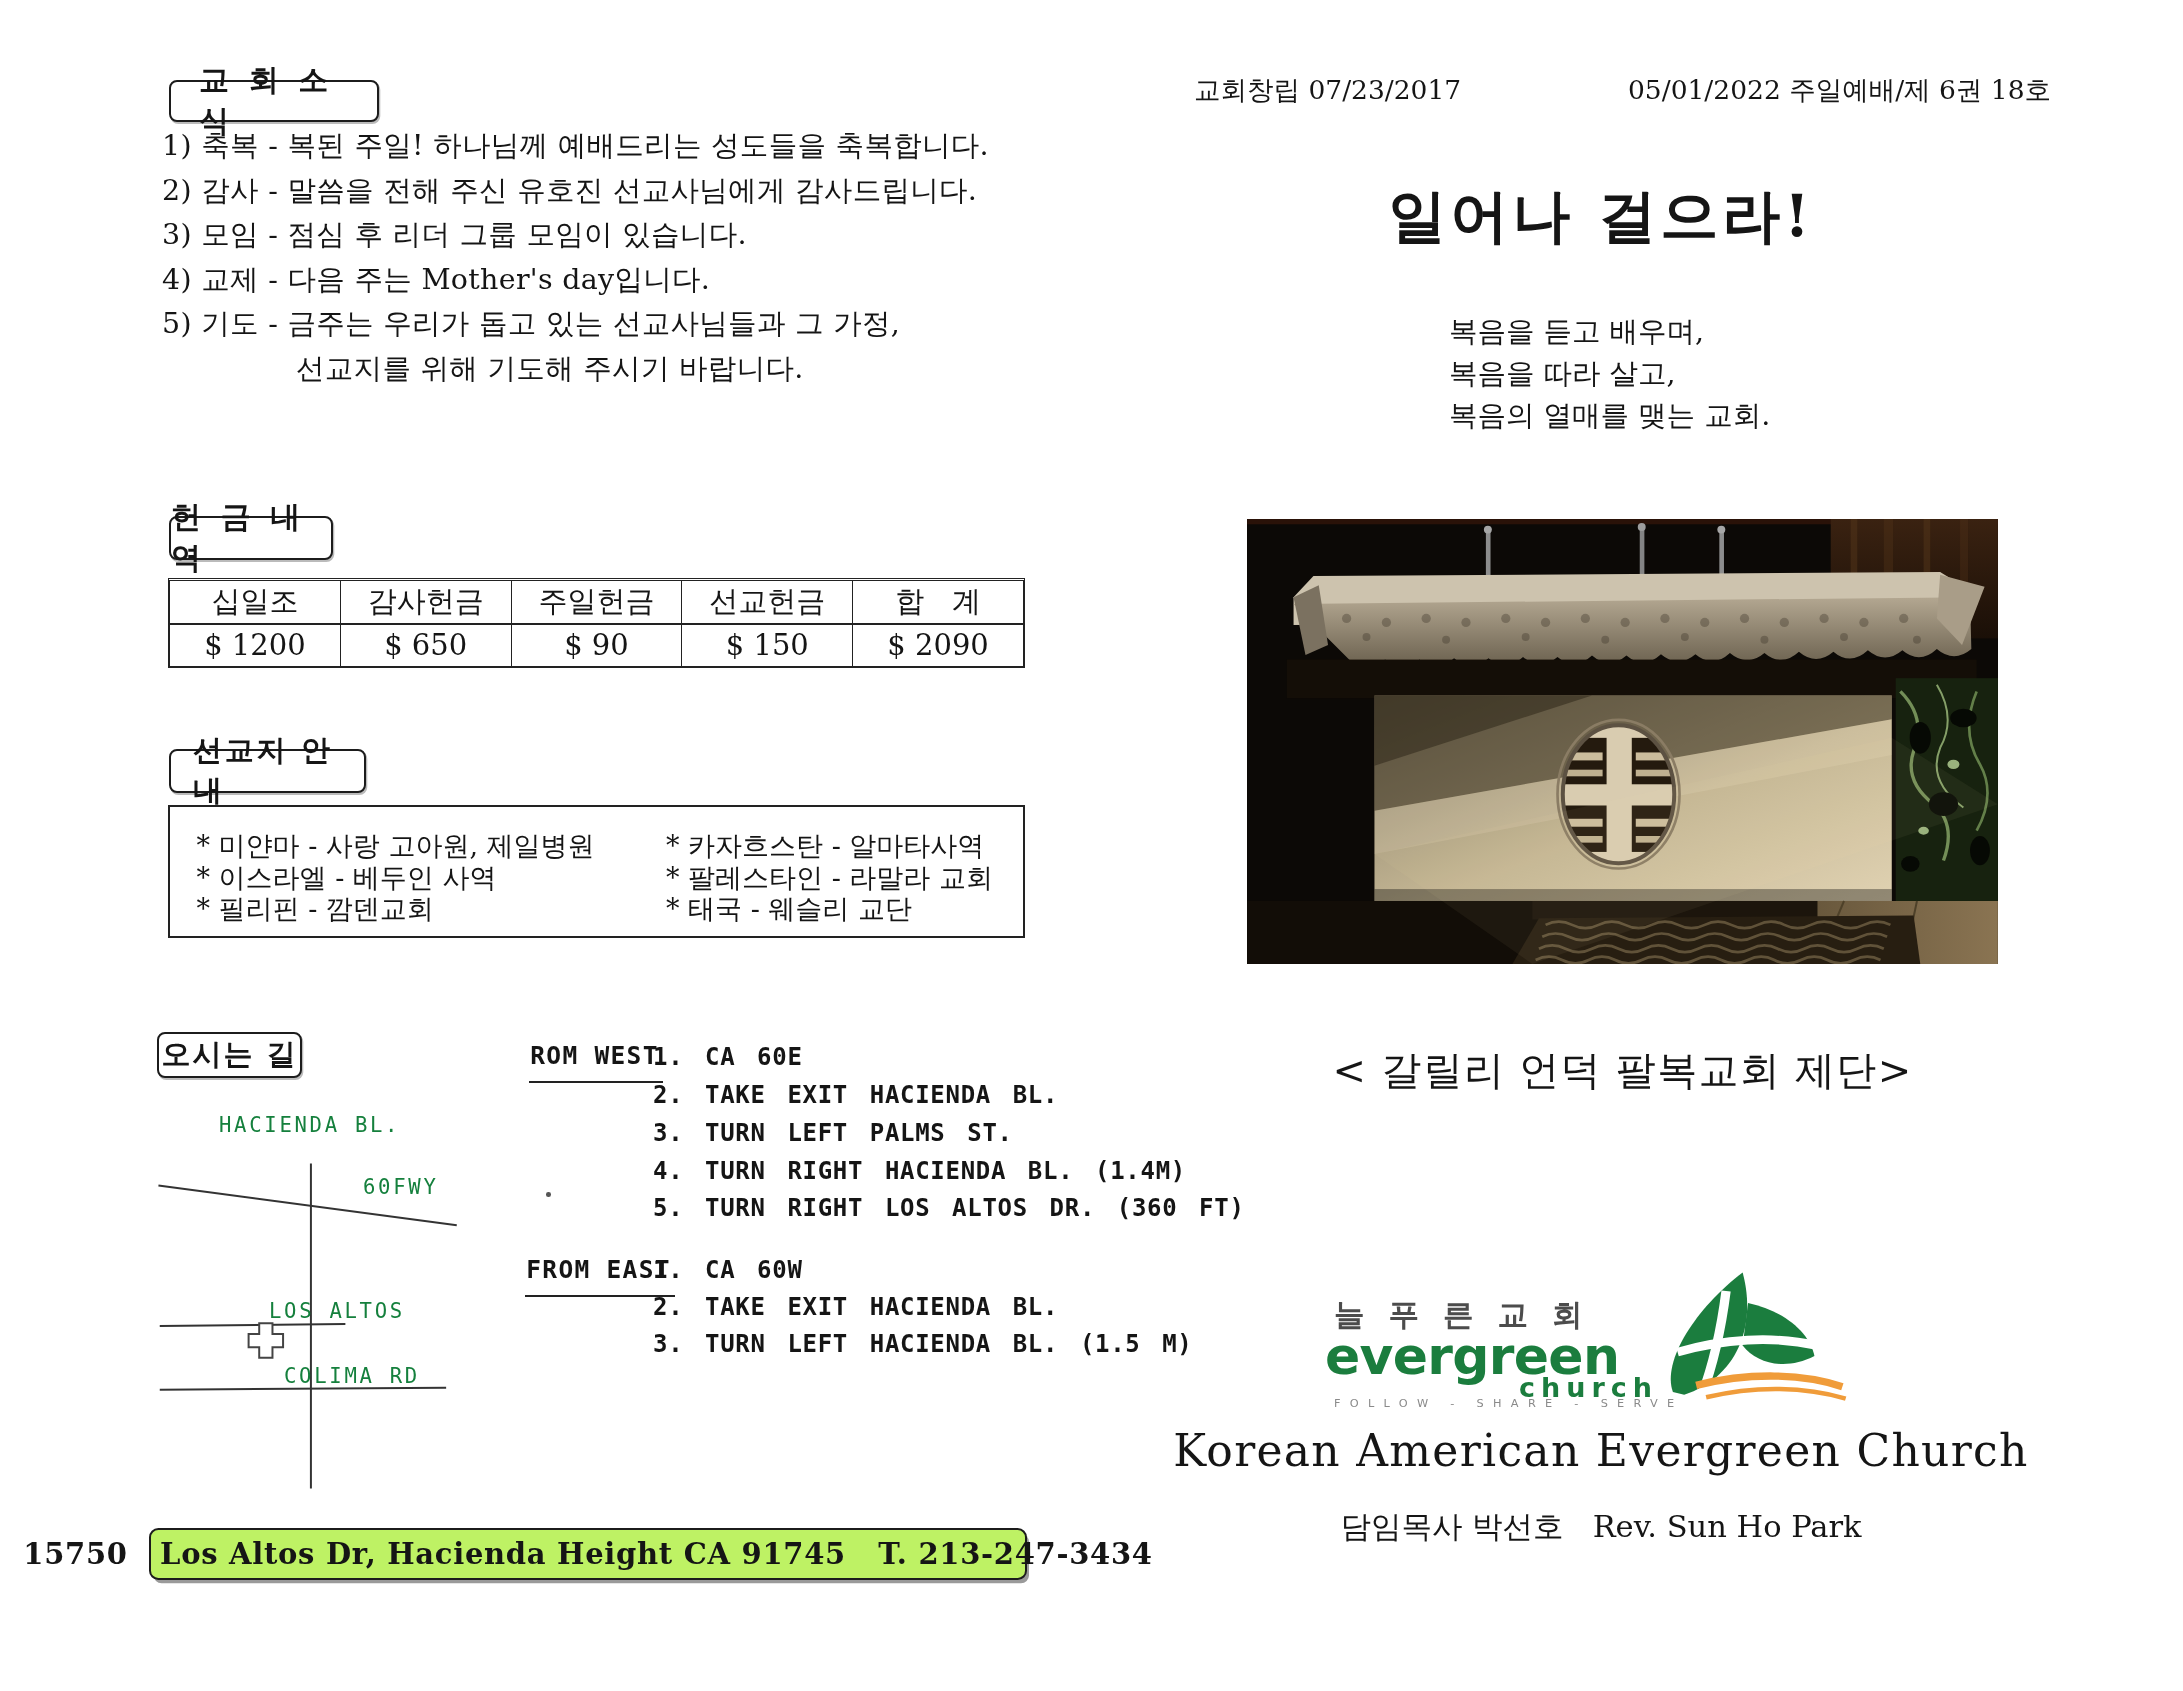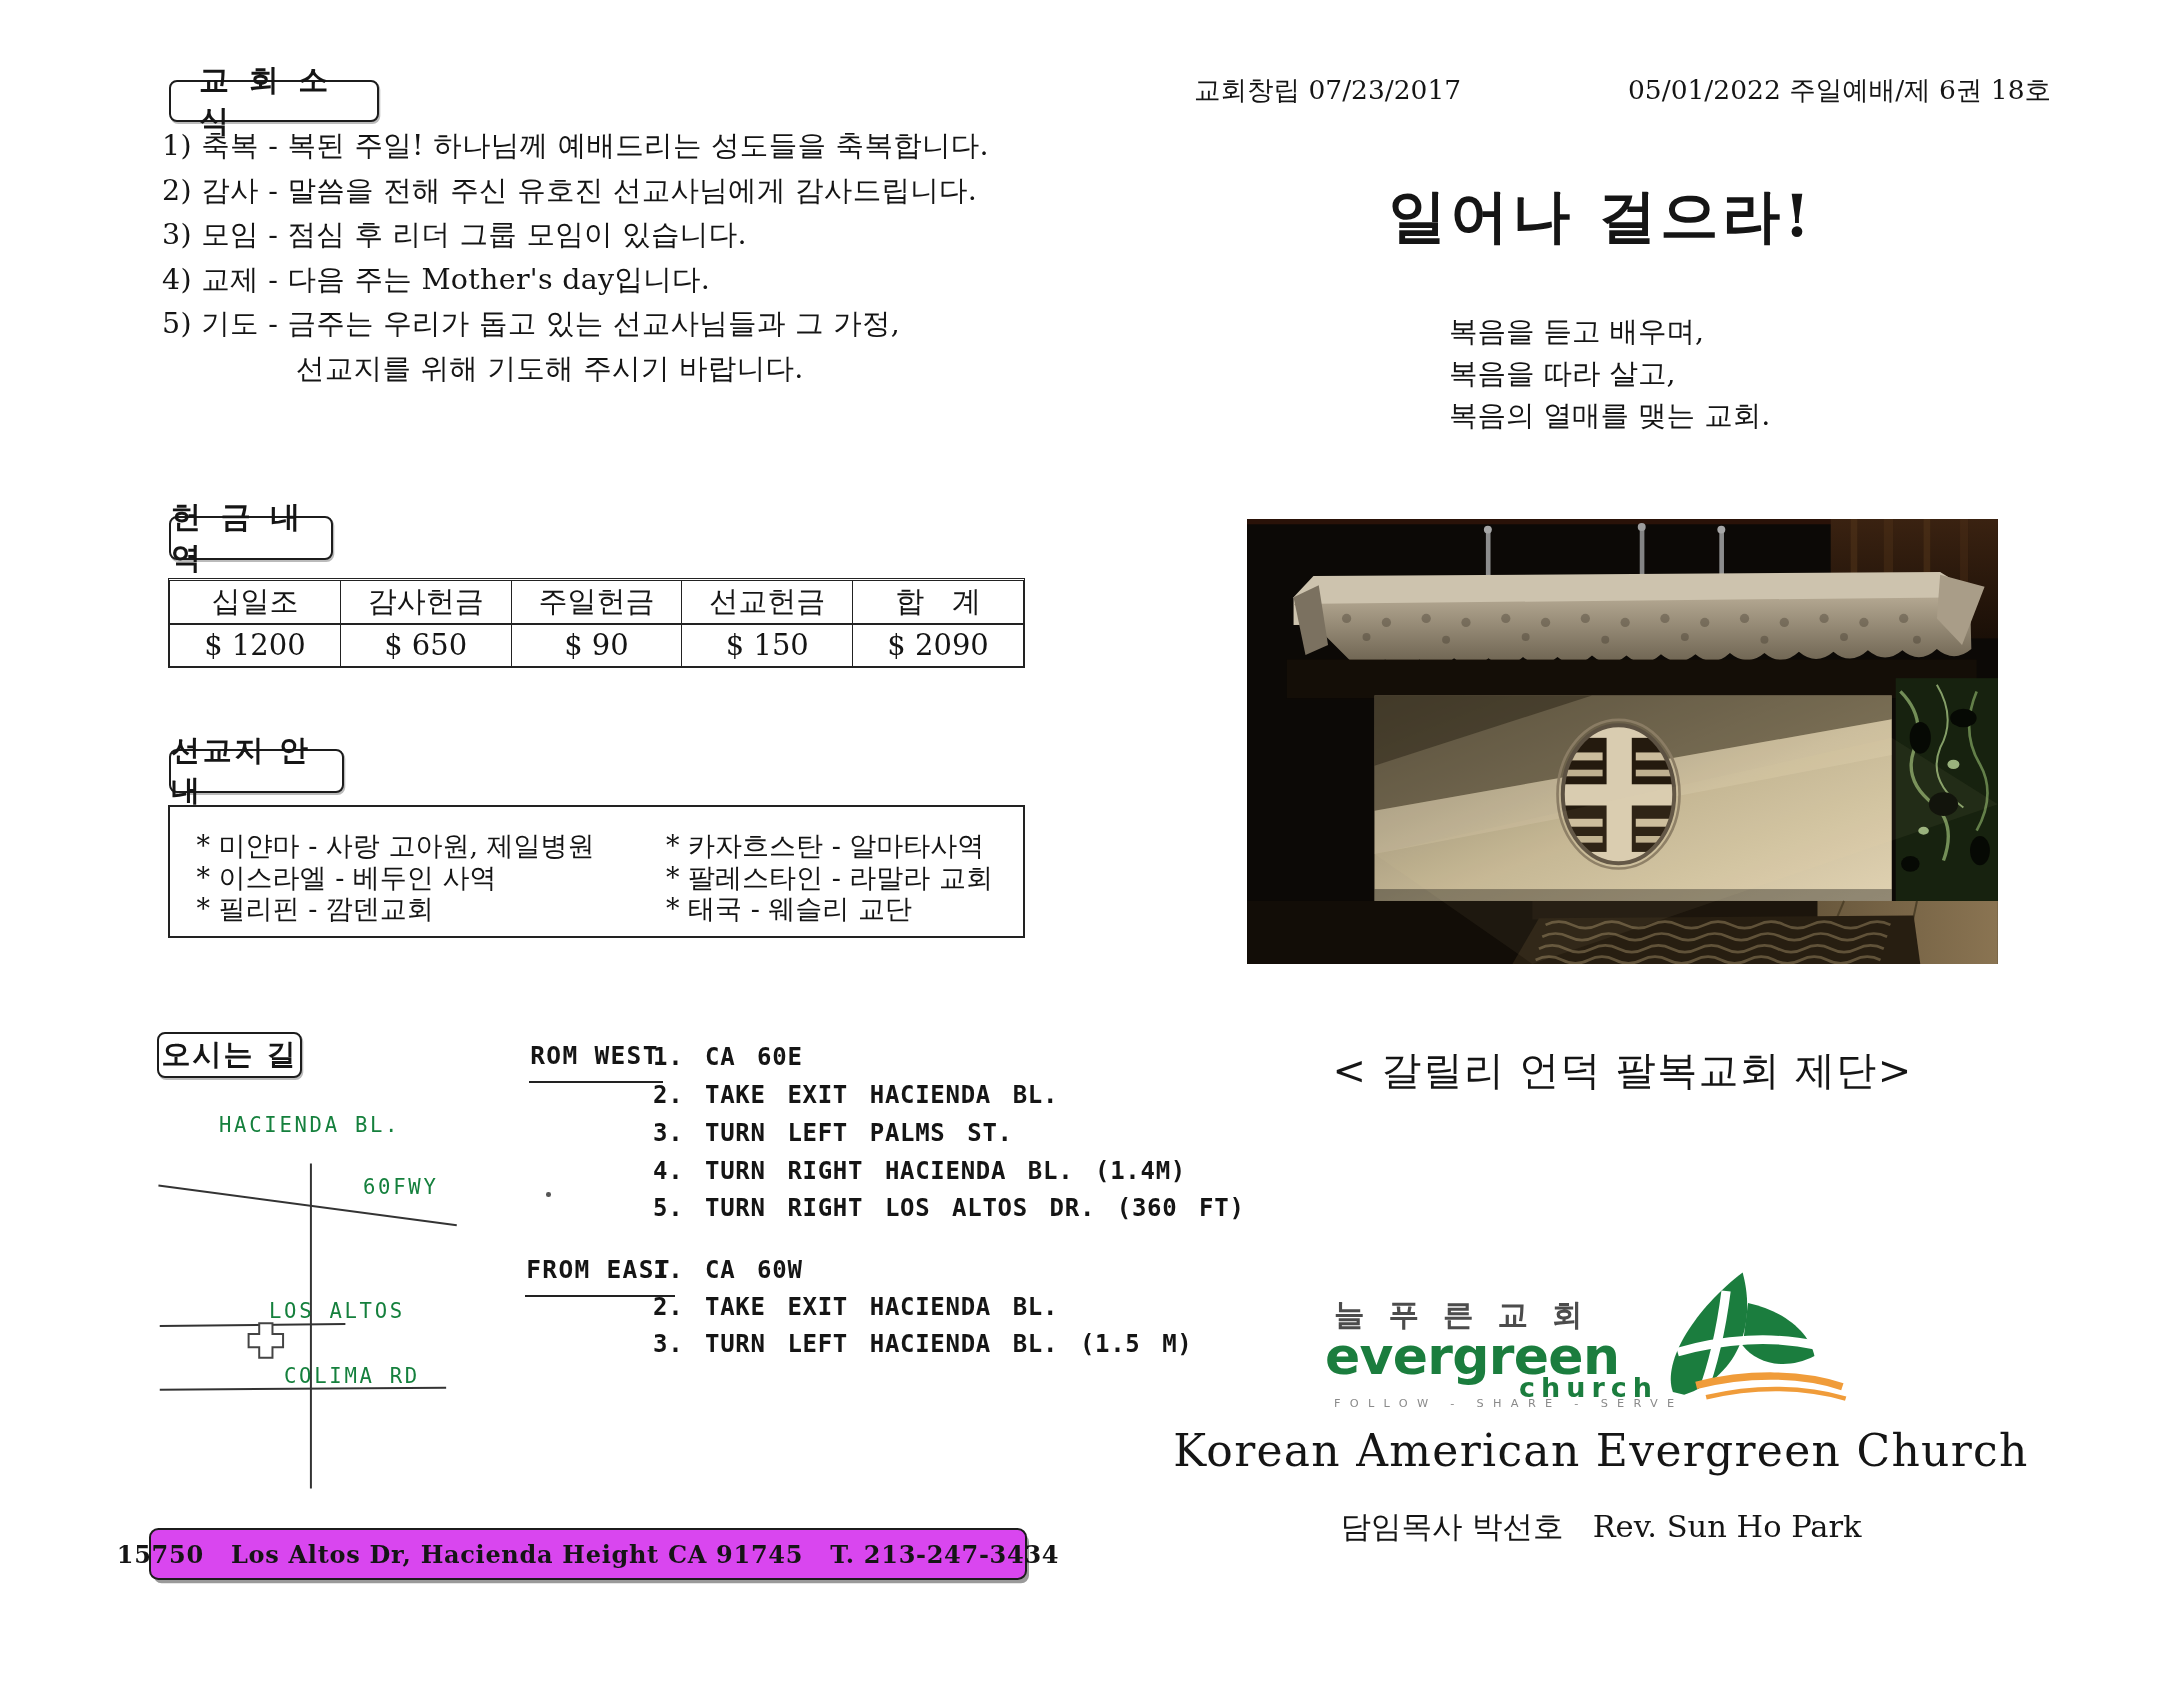--- a/index.html
+++ b/index.html
@@ -31,23 +31,23 @@
   
   .maplabel{position:absolute;font-family:"DejaVu Sans Mono","Liberation Mono",monospace;
             font-size:20.6px;letter-spacing:2.7px;white-space:nowrap;color:#15803d;}
   .dirhead{position:absolute;font-family:"DejaVu Sans Mono","Liberation Mono",monospace;
            font-weight:bold;font-size:24.5px;letter-spacing:1.3px;white-space:nowrap;
            border-bottom:2px solid #222;padding:0 4px 10.6px 1.3px;}
   .dirstep{position:absolute;left:653px;font-family:"DejaVu Sans Mono","Liberation Mono",monospace;
            font-weight:bold;font-size:24px;letter-spacing:0.7px;word-spacing:6.6px;white-space:nowrap;}
   
   .addrbar{position:absolute;left:149px;top:1528px;width:874px;height:48px;
-           border:2px solid #1c1c1c;border-radius:9.3px;background:#d946ef;
+           border:2px solid #1c1c1c;border-radius:9.3px;background:#bef264;
            box-shadow:3.3px 4.6px 0 -1.3px #9a9a9a;display:flex;align-items:center;justify-content:center;
-           font-weight:bold;font-size:24px;letter-spacing:0.7px;white-space:pre;}
+           font-weight:bold;font-size:29px;letter-spacing:0.7px;white-space:pre;}
   
   .caption{position:absolute;left:1247px;top:1043px;width:751px;text-align:center;
            font-size:40px;letter-spacing:1.3px;white-space:nowrap;}
   .church-name{position:absolute;left:1127px;top:1425px;width:948px;text-align:center;
                font-size:44px;letter-spacing:1.3px;white-space:nowrap;}
   .pastor{position:absolute;left:1127px;top:1507px;width:948px;text-align:center;
           font-size:30.5px;white-space:pre;}
   
   .logo-kr{position:absolute;left:1334px;top:1295px;font-family:"DejaVu Sans","Liberation Sans",sans-serif;
            font-weight:bold;font-size:30.5px;letter-spacing:24px;color:#4c4c4c;white-space:nowrap;}
@@ -90,21 +90,21 @@
     </div>
     <div class="orow">
       <div class="ocell">$ 1200</div>
       <div class="ocell">$ 650</div>
       <div class="ocell">$ 90</div>
       <div class="ocell">$ 150</div>
       <div class="ocell">$ 2090</div>
     </div>
   </div>
 
-  <div class="tagbox" style="left:169px;top:749px;width:171px;height:40px;font-size:29px;letter-spacing:2.7px;">
+  <div class="tagbox" style="left:169px;top:749px;width:171px;height:40px;font-size:29px;letter-spacing:2.7px;padding-left:22px;">
     <span>선교지 안내</span>
   </div>
 
   <div class="mbox">
     <div class="mitem" style="left:26.5px;top:21px;">* 미얀마 - 사랑 고아원, 제일병원</div>
     <div class="mitem" style="left:26.5px;top:53px;">* 이스라엘 - 베두인 사역</div>
     <div class="mitem" style="left:26.5px;top:84px;">* 필리핀 - 깜덴교회</div>
     <div class="mitem" style="left:496px;top:21px;">* 카자흐스탄 -  알마타사역</div>
     <div class="mitem" style="left:496px;top:53px;">* 팔레스타인 - 라말라 교회</div>
     <div class="mitem" style="left:496px;top:84px;">* 태국 - 웨슬리 교단</div>

